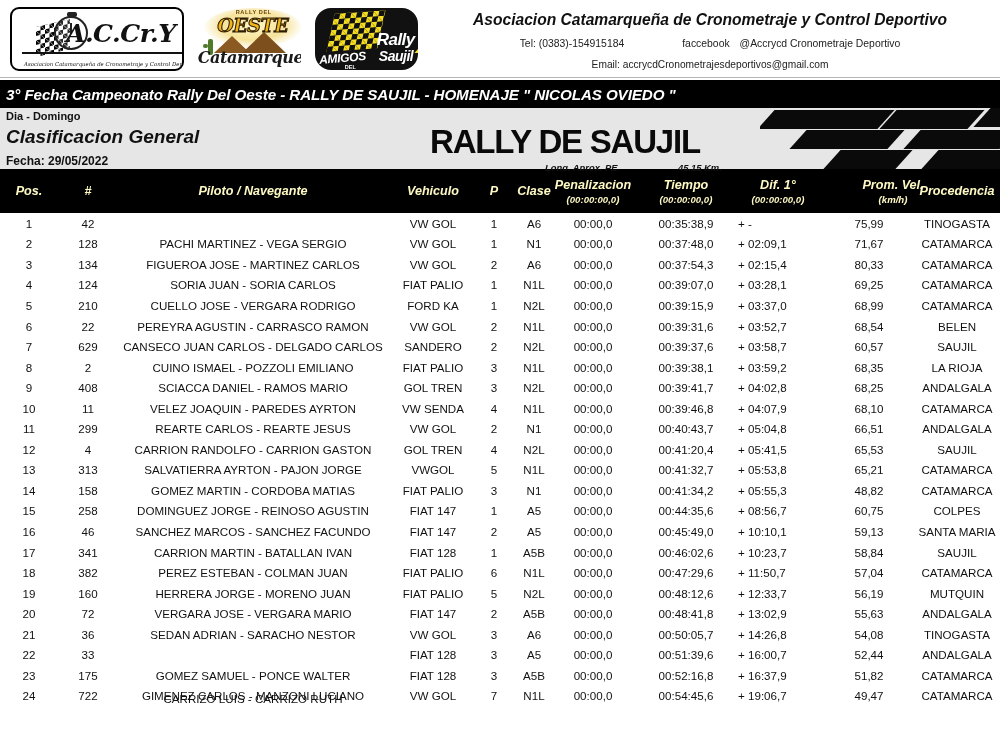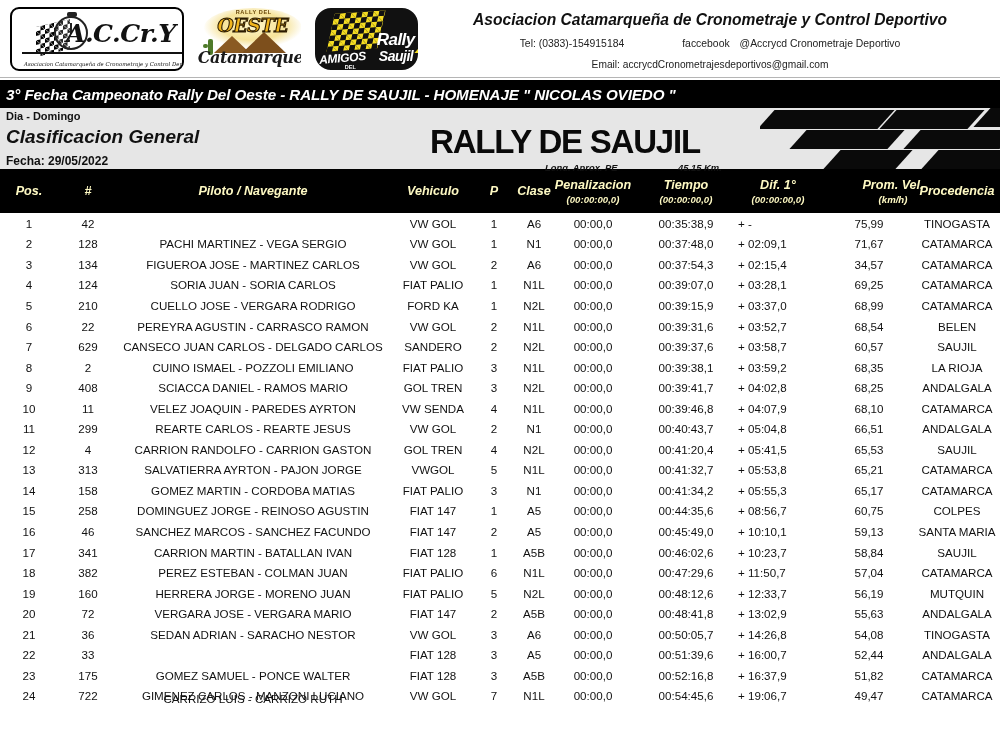--- a/index.html
+++ b/index.html
@@ -413,21 +413,21 @@
       <div class="trow">
         <div class="tcell tc-center" style="left: 0px; width: 58px;">3</div>
         <div class="tcell tc-center" style="left: 58px; width: 60px;">134</div>
         <div class="tcell tc-center" style="left: 118px; width: 270px;">FIGUEROA JOSE - MARTINEZ CARLOS</div>
         <div class="tcell tc-center" style="left: 388px; width: 90px;">VW GOL</div>
         <div class="tcell tc-center" style="left: 478px; width: 32px;">2</div>
         <div class="tcell tc-center" style="left: 510px; width: 48px;">A6</div>
         <div class="tcell tc-center" style="left: 540px; width: 106px;">00:00,0</div>
         <div class="tcell tc-center" style="left: 640px; width: 92px;">00:37:54,3</div>
         <div class="tcell tc-left" style="left: 738px; width: 92px;">+ 02:15,4</div>
-        <div class="tcell tc-center" style="left: 824px; width: 90px;">34,57</div>
+        <div class="tcell tc-center" style="left: 824px; width: 90px;">80,33</div>
         <div class="tcell tc-center" style="left: 914px; width: 86px;">CATAMARCA</div>
       </div>
       <div class="trow">
         <div class="tcell tc-center" style="left: 0px; width: 58px;">4</div>
         <div class="tcell tc-center" style="left: 58px; width: 60px;">124</div>
         <div class="tcell tc-center" style="left: 118px; width: 270px;">SORIA JUAN - SORIA CARLOS</div>
         <div class="tcell tc-center" style="left: 388px; width: 90px;">FIAT PALIO</div>
         <div class="tcell tc-center" style="left: 478px; width: 32px;">1</div>
         <div class="tcell tc-center" style="left: 510px; width: 48px;">N1L</div>
         <div class="tcell tc-center" style="left: 540px; width: 106px;">00:00,0</div>
@@ -556,21 +556,21 @@
       <div class="trow">
         <div class="tcell tc-center" style="left: 0px; width: 58px;">14</div>
         <div class="tcell tc-center" style="left: 58px; width: 60px;">158</div>
         <div class="tcell tc-center" style="left: 118px; width: 270px;">GOMEZ MARTIN - CORDOBA MATIAS</div>
         <div class="tcell tc-center" style="left: 388px; width: 90px;">FIAT PALIO</div>
         <div class="tcell tc-center" style="left: 478px; width: 32px;">3</div>
         <div class="tcell tc-center" style="left: 510px; width: 48px;">N1</div>
         <div class="tcell tc-center" style="left: 540px; width: 106px;">00:00,0</div>
         <div class="tcell tc-center" style="left: 640px; width: 92px;">00:41:34,2</div>
         <div class="tcell tc-left" style="left: 738px; width: 92px;">+ 05:55,3</div>
-        <div class="tcell tc-center" style="left: 824px; width: 90px;">65,17</div>
+        <div class="tcell tc-center" style="left: 824px; width: 90px;">48,82</div>
         <div class="tcell tc-center" style="left: 914px; width: 86px;">CATAMARCA</div>
       </div>
       <div class="trow">
         <div class="tcell tc-center" style="left: 0px; width: 58px;">15</div>
         <div class="tcell tc-center" style="left: 58px; width: 60px;">258</div>
         <div class="tcell tc-center" style="left: 118px; width: 270px;">DOMINGUEZ JORGE  - REINOSO AGUSTIN</div>
         <div class="tcell tc-center" style="left: 388px; width: 90px;">FIAT 147</div>
         <div class="tcell tc-center" style="left: 478px; width: 32px;">1</div>
         <div class="tcell tc-center" style="left: 510px; width: 48px;">A5</div>
         <div class="tcell tc-center" style="left: 540px; width: 106px;">00:00,0</div>

